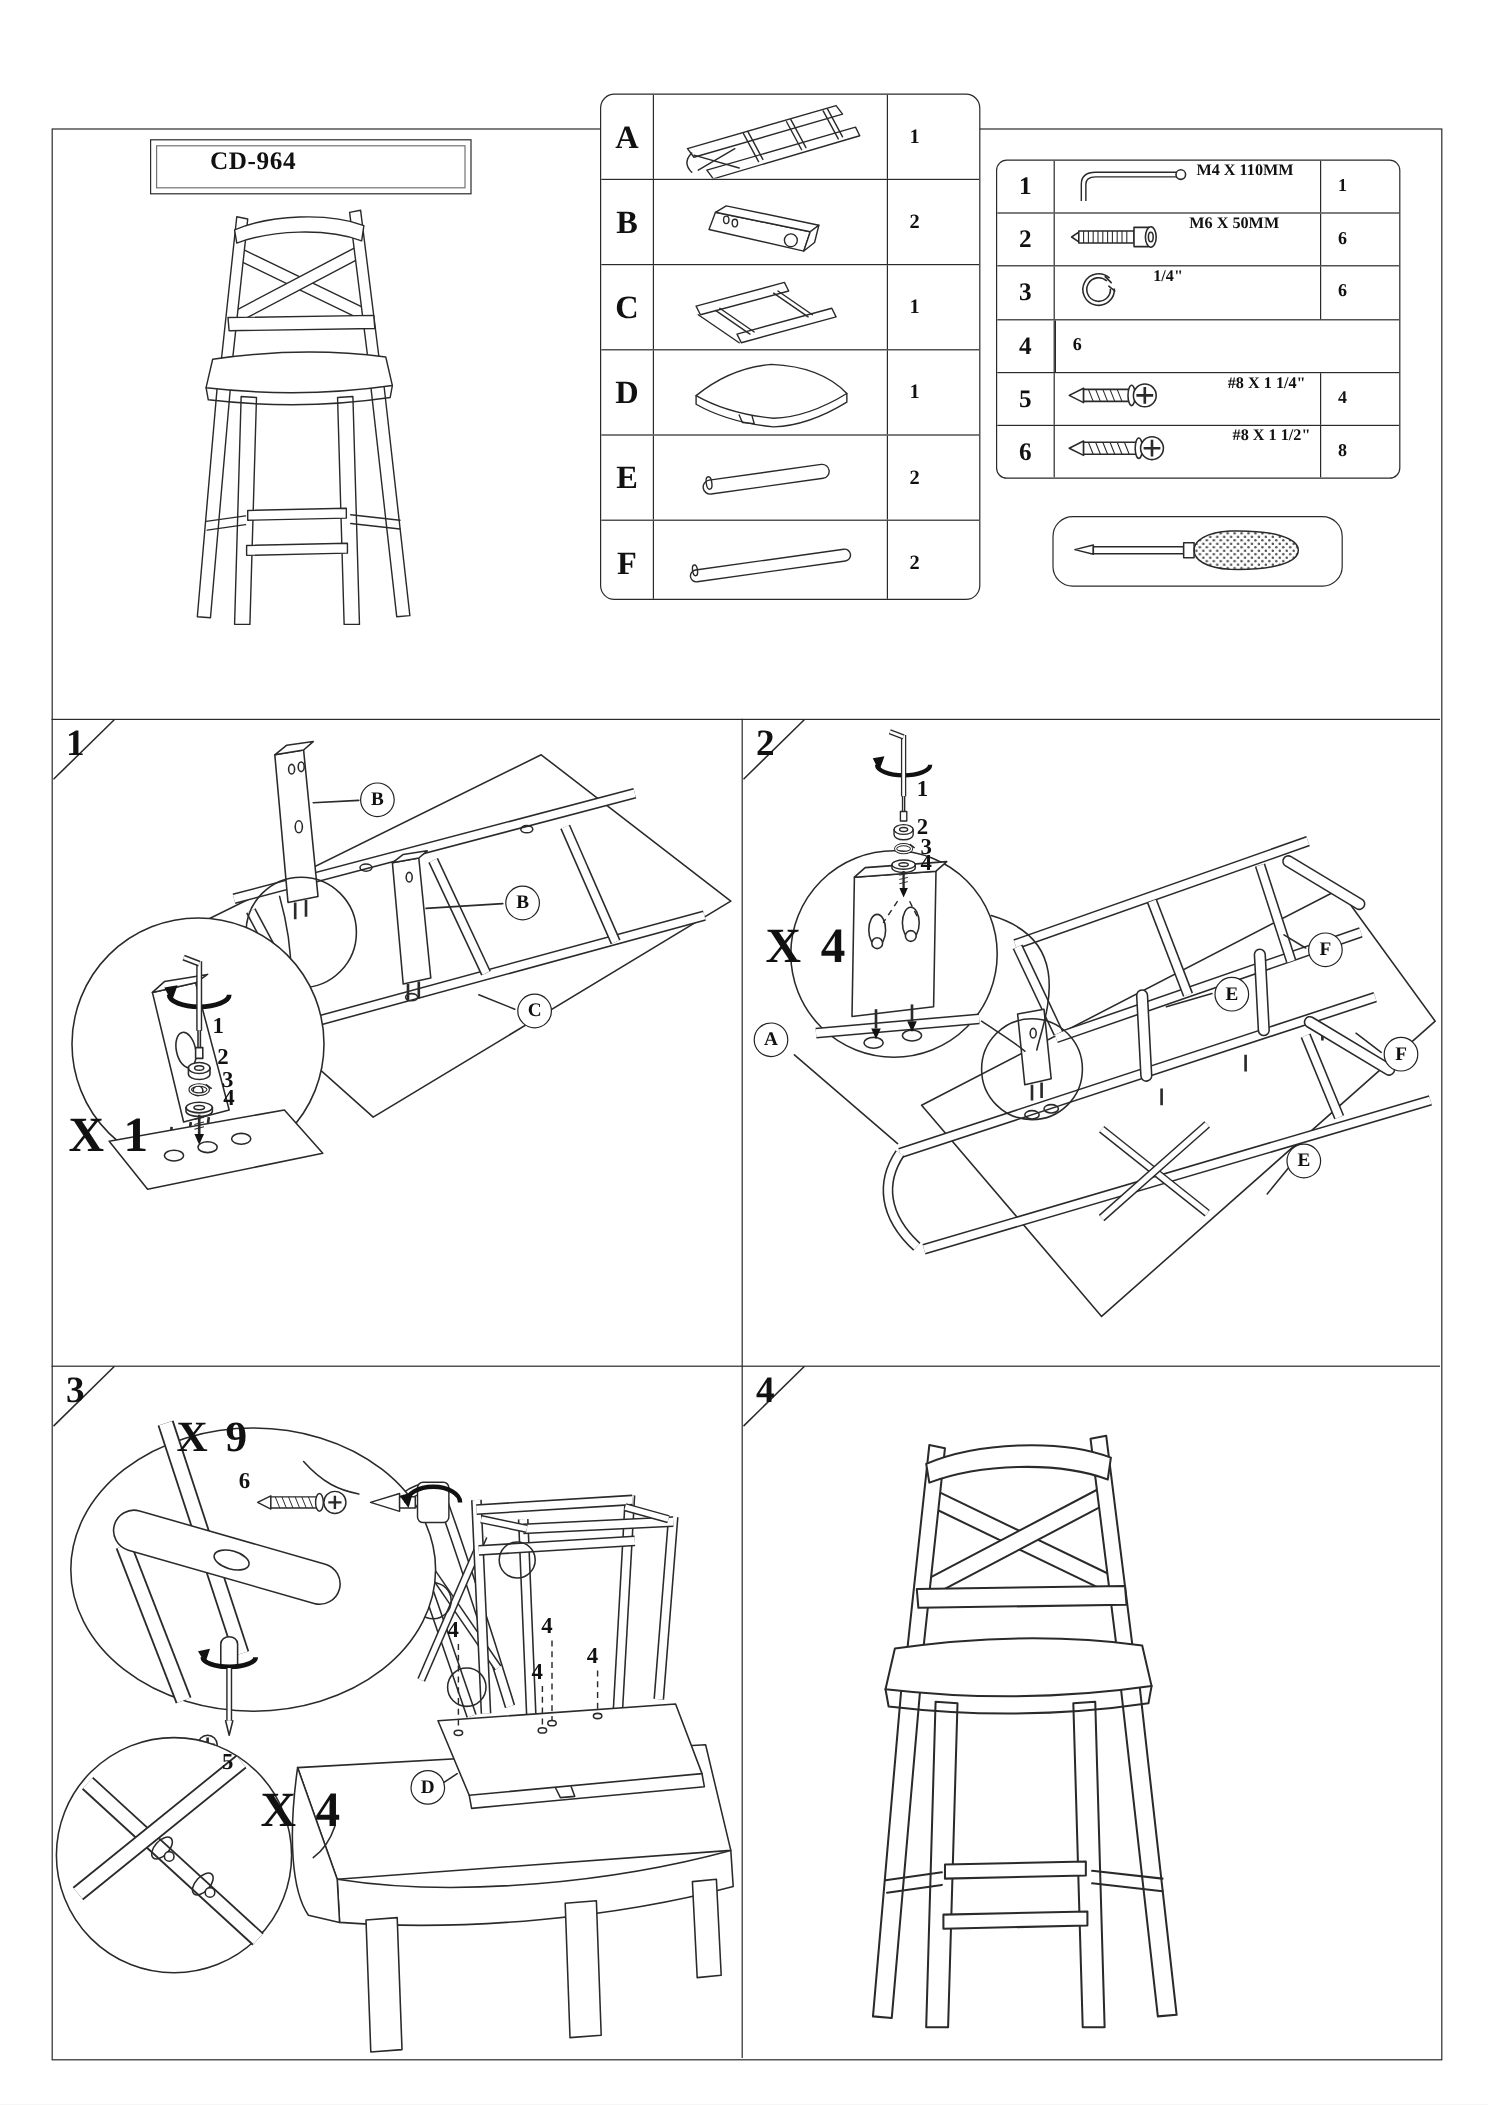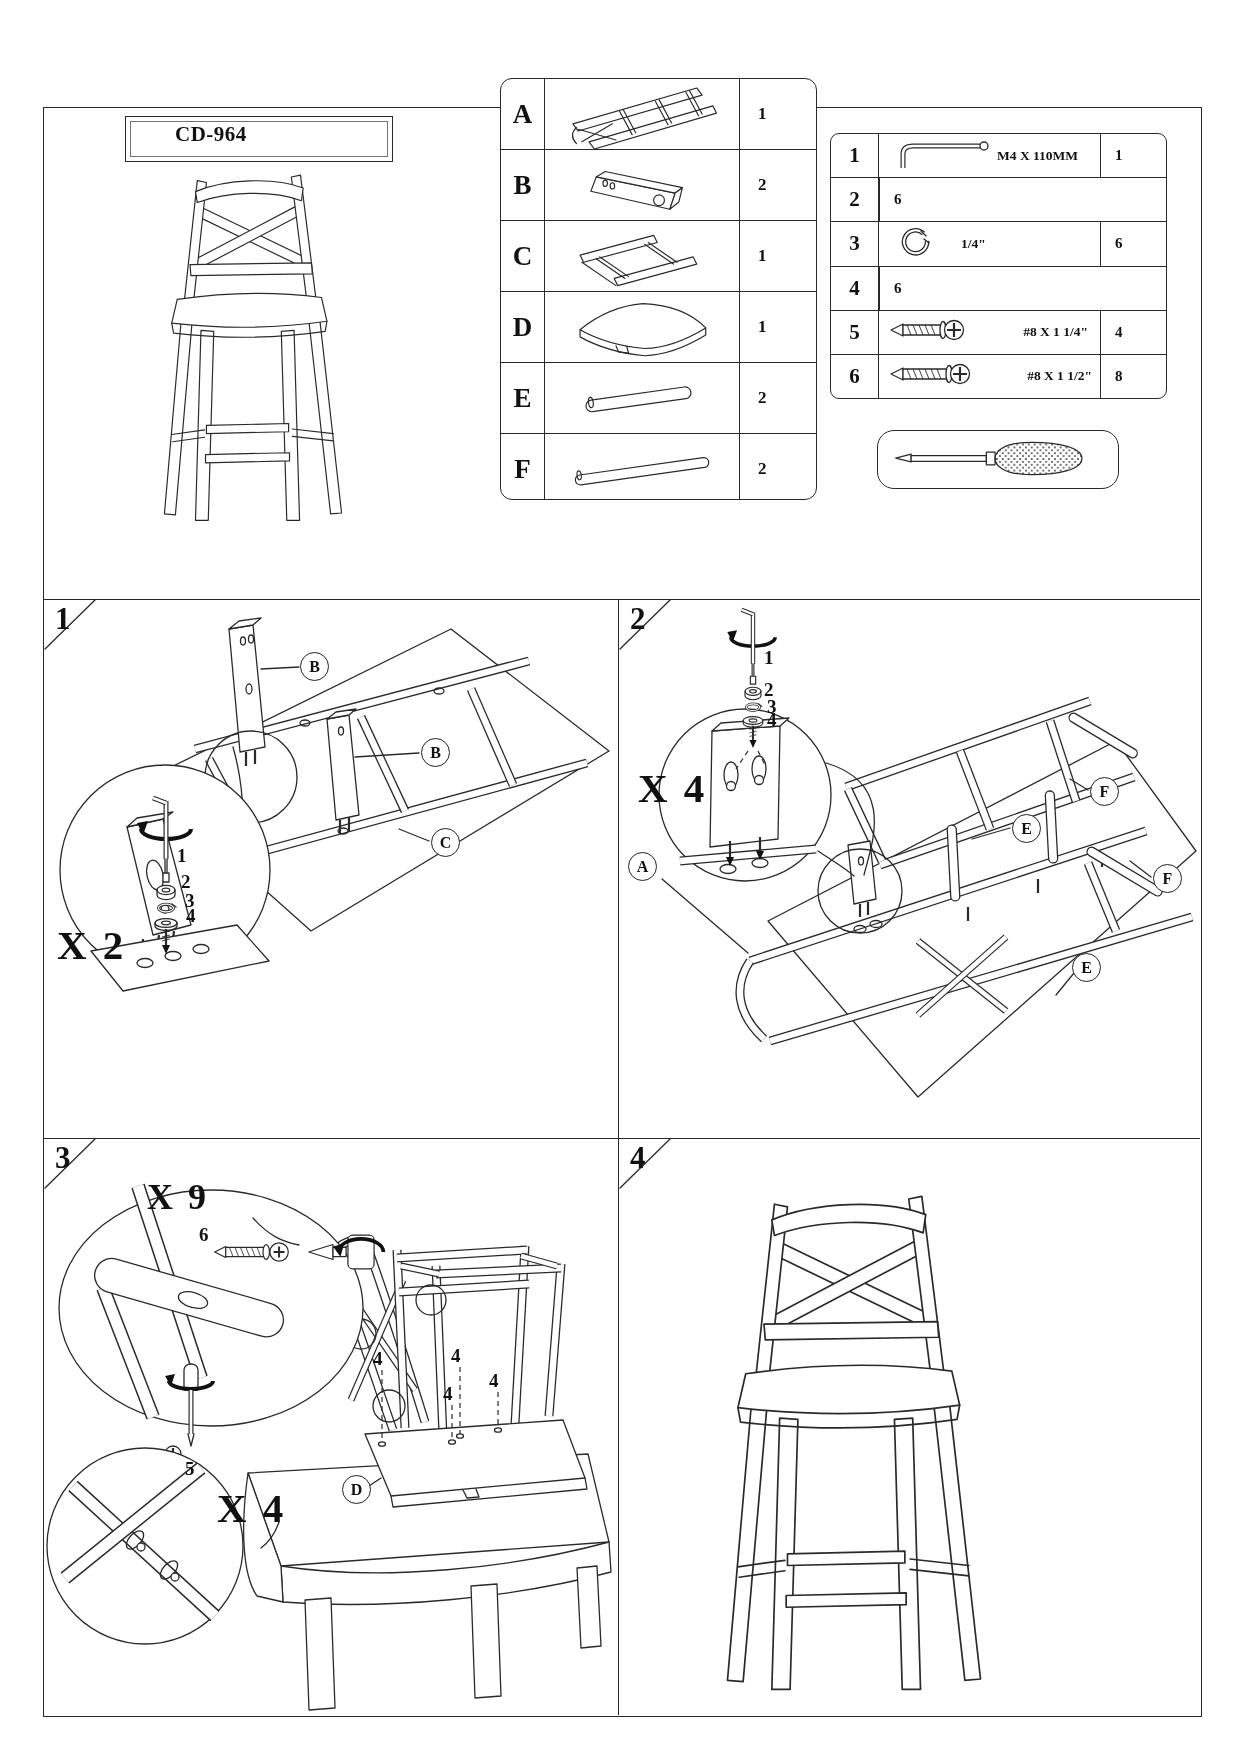--- a/index.html
+++ b/index.html
@@ -19,21 +19,21 @@
   .p-row{display:flex;flex:1;border-bottom:1.2px solid #2a2a2a;}
   .p-row:last-child{border-bottom:none;}
   .p-letter{width:43px;border-right:1.2px solid #2a2a2a;display:flex;align-items:center;justify-content:center;font-weight:bold;font-size:27px;}
   .p-art{flex:1;border-right:1.2px solid #2a2a2a;display:flex;align-items:center;justify-content:center;overflow:hidden;}
   .p-qty{width:76px;display:flex;align-items:center;padding-left:18px;font-weight:bold;font-size:17px;box-sizing:border-box;}
   
   .hw-table{position:absolute;left:830px;top:133px;width:337px;height:266px;border:1.5px solid #2a2a2a;border-radius:9px;background:#fff;box-sizing:border-box;overflow:hidden;display:flex;flex-direction:column;}
   .h-row{display:flex;flex:1;border-bottom:1.2px solid #2a2a2a;}
   .h-row:last-child{border-bottom:none;}
   .h-no{width:47px;border-right:1.2px solid #2a2a2a;display:flex;align-items:center;justify-content:center;font-weight:bold;font-size:21px;}
-  .h-spec{flex:1;position:relative;display:flex;align-items:center;}
+  .h-spec{flex:1;position:relative;display:flex;align-items:flex-start;}
   .h-ic{position:absolute;left:6px;top:50%;transform:translateY(-50%);}
   .h-txt{width:100%;font-weight:bold;font-size:13.5px;box-sizing:border-box;}
   .h-qty{width:66px;border-left:1.2px solid #2a2a2a;display:flex;align-items:center;padding-left:14px;font-weight:bold;font-size:15px;box-sizing:border-box;}
   
   .tool-box{position:absolute;left:877px;top:430px;width:240px;height:57px;border:1.4px solid #2a2a2a;border-radius:17px;background:#fff;}
   
   .quad{position:absolute;}
   .quad svg.scene{position:absolute;left:0;top:0;}
   .steplabel{position:absolute;left:12px;top:2px;font-weight:bold;font-size:31px;}
   .callout{position:absolute;width:29px;height:29px;border:1.6px solid #222;border-radius:50%;background:#fff;display:flex;align-items:center;justify-content:center;font-weight:bold;font-size:16px;box-sizing:border-box;}
@@ -221,20 +221,33 @@
               <path class="h5i" d="M18,34 L18,20 Q18,12 28,12 L96,12"></path>
             <circle class="wf" cx="99" cy="12" r="4"></circle>
           </svg>
         </span>
         <div class="h-txt" style="text-align:right;padding-right:22px">M4 X 110MM</div>
       </div>
       <div class="h-qty">1</div>
     </div>
     <div class="h-row">
       <div class="h-no">2</div>
+      <div class="h-spec">
+        <span class="h-ic">
+          <svg width="90" height="40" viewBox="0 0 90 40">
+            <path class="ln" d="M8,20 L14,16 L14,24 Z"></path>
+            <rect class="wf" x="14" y="15" width="46" height="10"></rect>
+            <path class="tk" d="M18,15 L18,25 M22,15 L22,25 M26,15 L26,25 M30,15 L30,25 M34,15 L34,25 M38,15 L38,25 M42,15 L42,25 M46,15 L46,25 M50,15 L50,25 M54,15 L54,25"></path>
+            <rect class="wf" x="60" y="12" width="12" height="16"></rect>
+            <ellipse class="wf" cx="74" cy="20" rx="4.5" ry="8.5"></ellipse>
+            <ellipse class="ln" cx="74" cy="20" rx="2" ry="4"></ellipse>
+          </svg>
+        </span>
+        <div class="h-txt" style="text-align:right;padding-right:34px">M6 X 50MM</div>
+      </div>
       <div class="h-qty">6</div>
     </div>
     <div class="h-row">
       <div class="h-no">3</div>
       <div class="h-spec">
         <span class="h-ic" style="left:14px">
           <svg width="44" height="40" viewBox="0 0 44 40">
             <path d="M30.5,11.5 A11.5,11.5 0 1 0 34,19" style="stroke:#2a2a2a;stroke-width:4.6;fill:none"></path>
             <path d="M30.5,11.5 A11.5,11.5 0 1 0 34,19" style="stroke:#fff;stroke-width:2;fill:none"></path>
             <path class="ln" d="M28,9 L33,14 M31,17 L36,21"></path>
@@ -340,21 +353,21 @@
       <use href="#sym-stack" x="88" y="196" width="70" height="160"></use>
     </svg>
     <span class="steplabel">1</span>
     <div class="callout" style="left:257px;top:53px">B</div>
     <div class="callout" style="left:378px;top:139px">B</div>
     <div class="callout" style="left:388px;top:229px">C</div>
     <span class="hwnum" style="left:134px;top:246px">1</span>
     <span class="hwnum" style="left:138px;top:272px">2</span>
     <span class="hwnum" style="left:142px;top:291px">3</span>
     <span class="hwnum" style="left:143px;top:306px">4</span>
-    <span class="xcount" style="left:14px;top:322px">X 2</span>
+    <span class="xcount" style="left:14px;top:322px">X 1</span>
   </div>
 
   <div class="quad" style="left:618px;top:599px;width:582px;height:539px">
     <svg class="scene" width="582" height="539" viewBox="0 0 582 539">
       <path class="ln" d="M52,1 L2,50"></path>
       <path class="ln" d="M150,322 L498,142 L578,252 L300,498 Z"></path>
       <path class="b9" d="M132,362 L528,232"></path>
         <path class="b9i" d="M132,362 L528,232"></path>
       <path class="b9" d="M152,442 L574,318"></path>
         <path class="b9i" d="M152,442 L574,318"></path>

